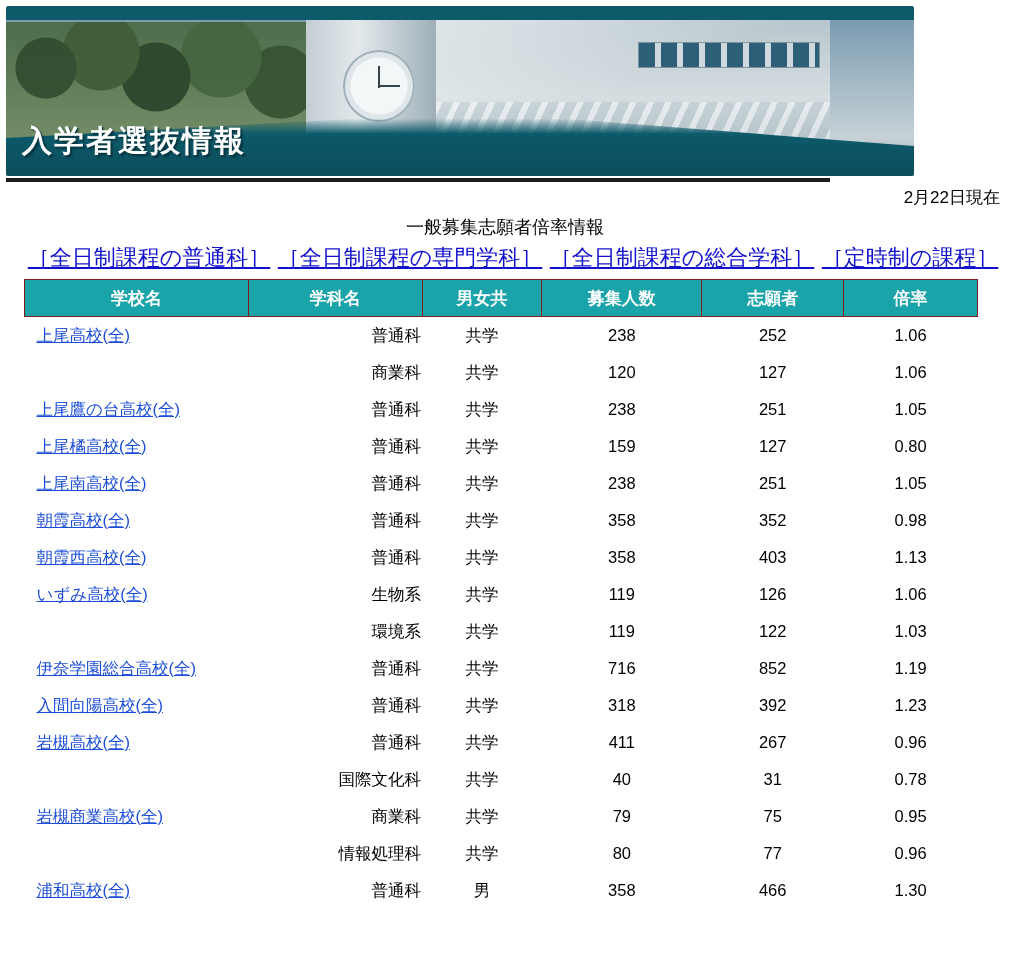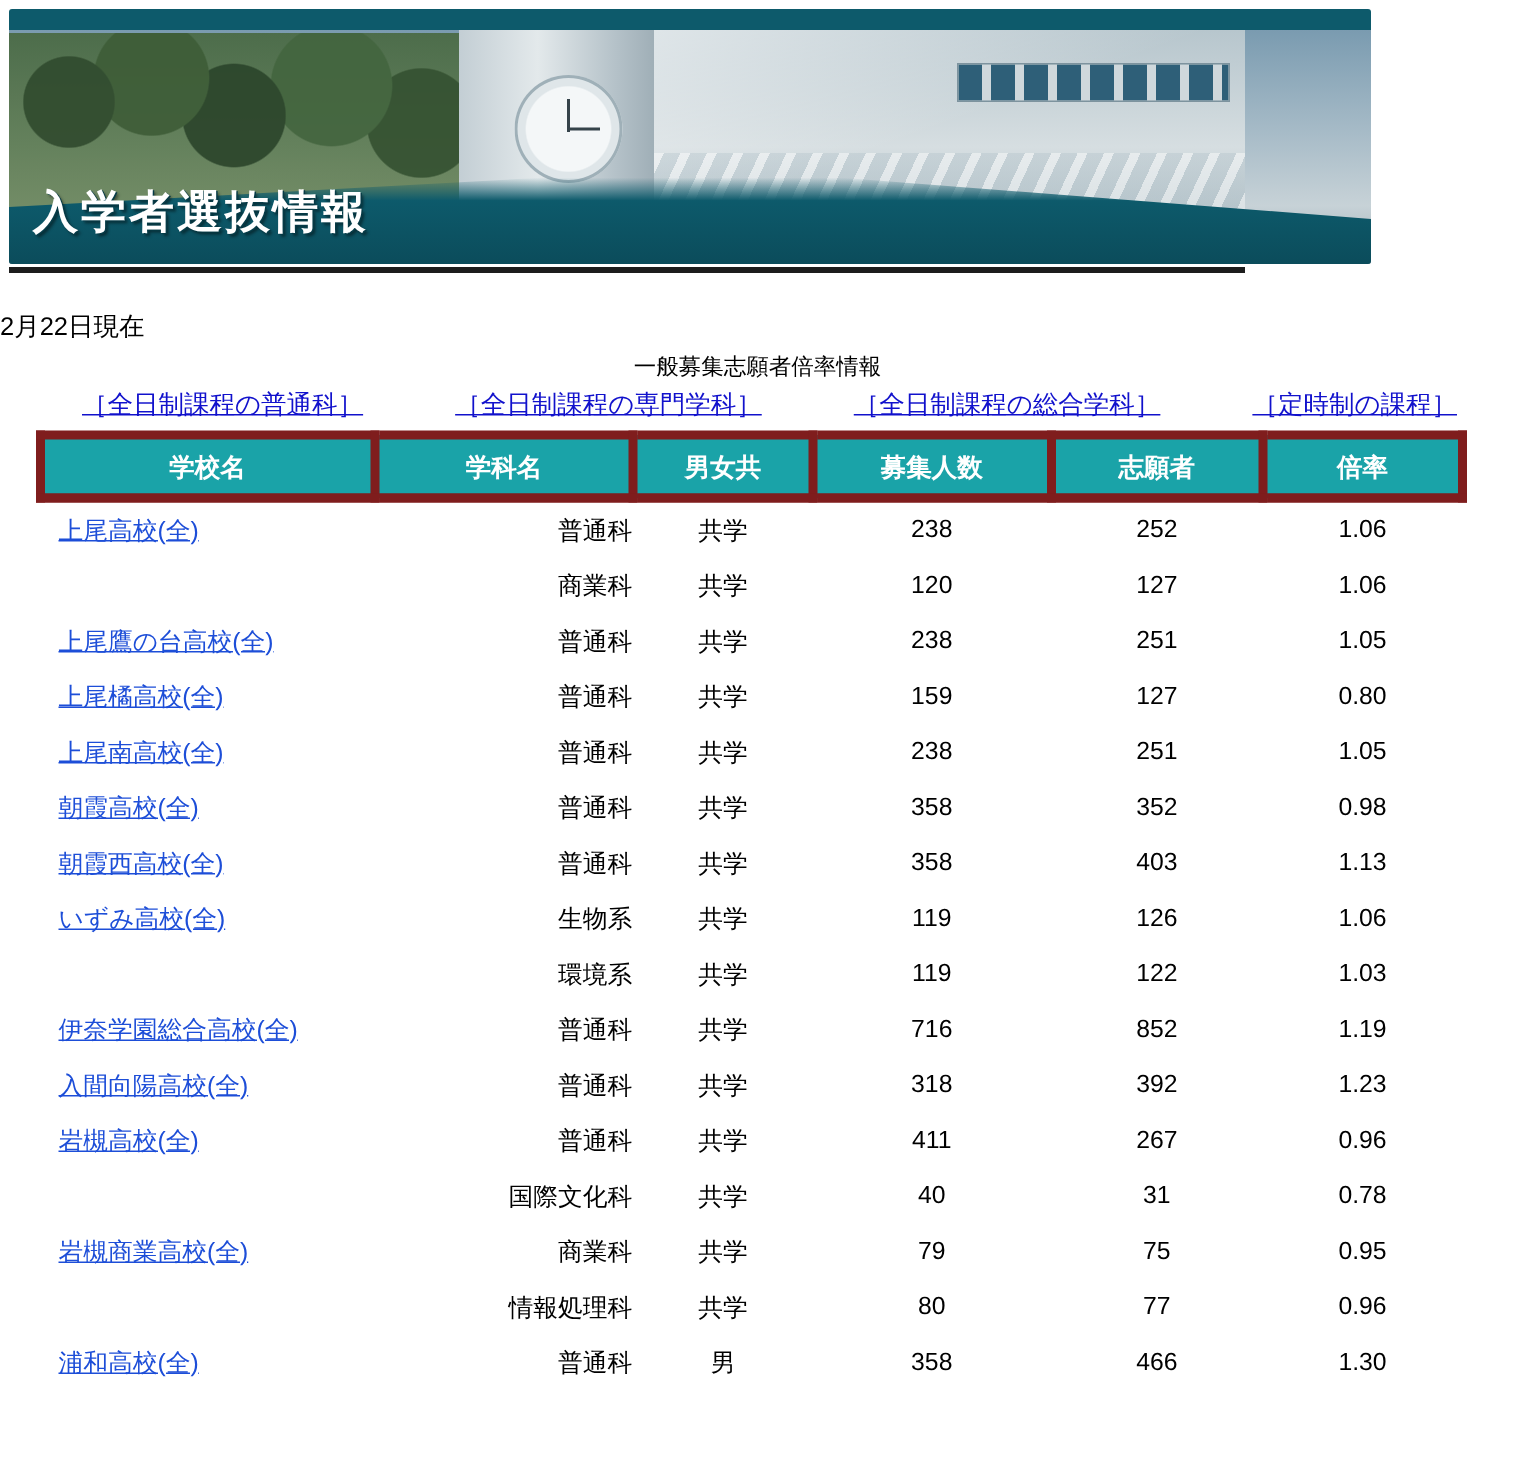--- a/index.html
+++ b/index.html
@@ -108,59 +108,60 @@
   .banner-rule {
     width: 824px;
     height: 4px;
     margin: 2px 0 0 6px;
     background: #1d1d1d;
   }
 
   
   .asof {
     width: 1010px;
+    text-align: right;
     font-size: 17px;
-    margin-top: 24px;
+    margin-top: 4px;
     padding-right: 10px;
     box-sizing: border-box;
   }
 
   
   .page-heading {
     text-align: center;
-    font-size: 15px;
+    font-size: 18px;
     margin-top: 6px;
     width: 1010px;
   }
   .nav {
     display: flex;
     justify-content: space-around;
     align-items: baseline;
     width: 978px;
     margin: 4px 0 6px 24px;
-    font-size: 17px;
+    font-size: 22px;
   }
   .nav a {
     color: #1111cc;
     text-decoration: underline;
   }
 
   
   table.ratio {
     border-collapse: collapse;
     margin-left: 24px;
     width: 954px;
     font-size: 16.5px;
   }
   table.ratio th {
     background: #1aa3a8;
     color: #ffffff;
     font-weight: bold;
     height: 34px;
-    border: 6px solid #7f1d1d;
+    border: 1px solid #7f1d1d;
     font-size: 17px;
   }
   table.ratio td {
     height: 35px;
     border: none;
     vertical-align: middle;
   }
   col.c-school { width: 224px; }
   col.c-dept   { width: 174px; }
   col.c-coed   { width: 120px; }

